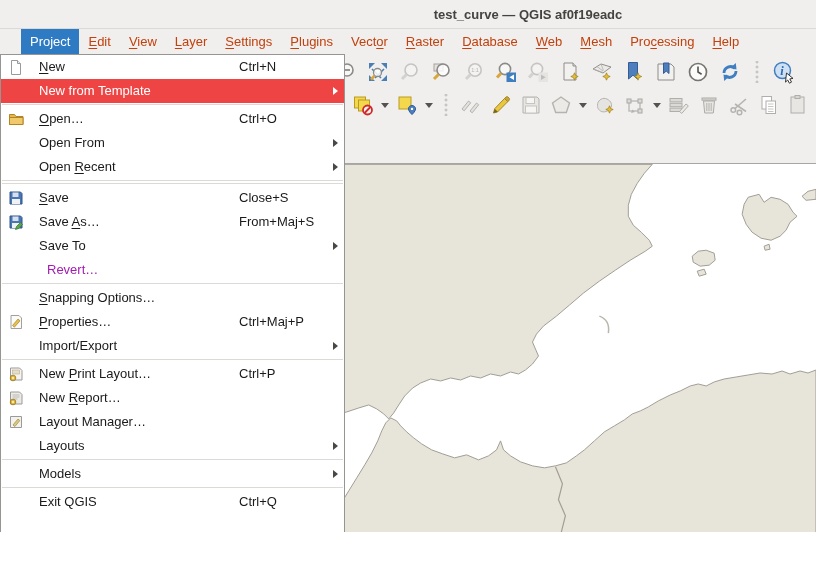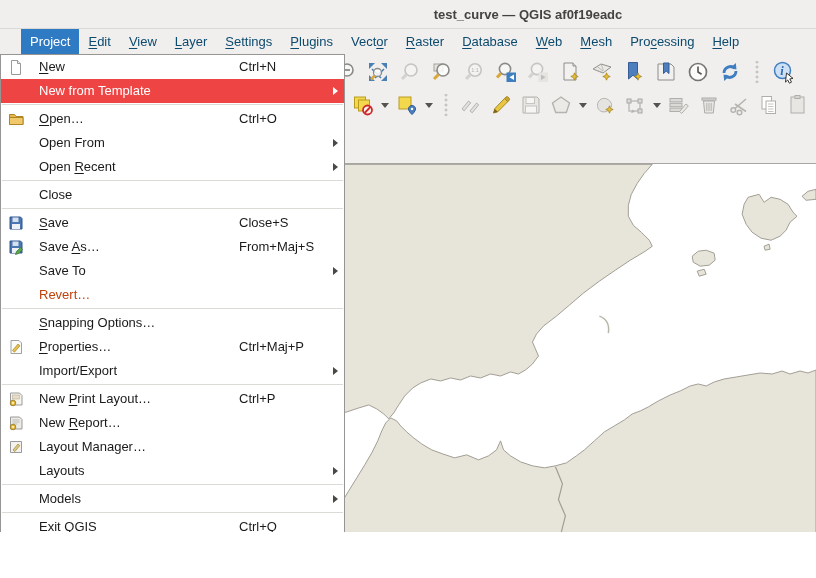--- a/index.html
+++ b/index.html
@@ -7,21 +7,21 @@
           font-family:"Liberation Sans","DejaVu Sans",sans-serif;font-size:13px;color:#1a1a1a;
           background:#f0efee;}
   
   #titlebar{position:absolute;left:0;top:0;width:816px;height:29px;background:#f0efee;
             border-bottom:1px solid #dbd9d6;box-sizing:border-box;}
   #title-text{position:absolute;left:240px;right:0;top:0;height:29px;line-height:29px;
               text-align:center;font-weight:bold;color:#454340;}
   
   #menubar{position:absolute;left:0;top:29px;width:816px;height:25px;background:#f0efee;
            display:flex;align-items:stretch;padding-left:21px;box-sizing:border-box;}
-  .mb-item{line-height:25px;padding:0 9px;color:#0c4a6e;white-space:nowrap;cursor:default;}
+  .mb-item{line-height:25px;padding:0 9px;color:#c2410c;white-space:nowrap;cursor:default;}
   .mb-item.active{background:#2f7bc3;color:#fff;}
   .mn{text-decoration:underline;text-underline-offset:2px;}
   
   .tbrow{position:absolute;display:flex;align-items:center;}
   #tbrow1{left:334px;top:55px;height:33px;gap:8px;}
   #tbrow2{left:337px;top:88px;height:33px;gap:6px;}
   .tbtn{width:24px;height:24px;flex:0 0 auto;}
   .tbtn svg{width:24px;height:24px;display:block;}
   .tsep{width:6px;height:22px;flex:0 0 auto;margin:0 4px;
         background-image:radial-gradient(#b9b7b3 1px, transparent 1.2px);
@@ -40,21 +40,21 @@
   .mi{position:relative;height:24px;line-height:24px;cursor:default;}
   .mi-label{position:absolute;left:38px;top:0;white-space:nowrap;}
   .mi-shortcut{position:absolute;left:238px;top:0;white-space:nowrap;text-align:center;}
   .mi-icon{position:absolute;left:7px;top:4px;width:16px;height:16px;}
   .mi-icon svg{width:16px;height:16px;display:block;}
   .mi-arrow{position:absolute;right:6px;top:8px;width:0;height:0;
             border-left:5px solid #4a4845;border-top:4px solid transparent;border-bottom:4px solid transparent;}
   .mi.hl{background:#ef4444;}
   .mi.hl .mi-label,.mi.hl .mi-shortcut{color:#ffffff;}
   .mi.hl .mi-arrow{border-left-color:#ffffff;}
-  .mi.dis .mi-label{color:#c2410c;}
+  .mi.dis .mi-label{color:#a21caf;margin-left:8px;}
   .msep{height:1px;background:#dcdad7;margin:1px 1px 2px 1px;}
 </style>
 </head>
 <body>
 
 <div id="window">
 
   <div id="titlebar">
     <div id="title-text">test_curve — QGIS af0f19eadc</div>
   </div>
@@ -339,23 +339,20 @@
       <span class="mi-arrow"></span>
     </div>
 
     <div class="mi">
       <span class="mi-label">Open <span class="mn">R</span>ecent</span>
       <span class="mi-arrow"></span>
     </div>
 
     <div class="msep"></div>
 
-    <div class="mi">
-      <span class="mi-label">Close</span>
-    </div>
 
     <div class="msep"></div>
 
     <div class="mi">
       <span class="mi-icon">
           <svg viewBox="0 0 16 16">
             <path d="M2 2h10.5L14 3.5V14H2z" fill="#4a77b2" stroke="#31568c"></path>
             <rect x="4.5" y="2.5" width="6" height="4.5" fill="#d7e0ee"></rect>
             <rect x="4" y="9" width="8" height="5" fill="#eef1f6"></rect>
           </svg>

